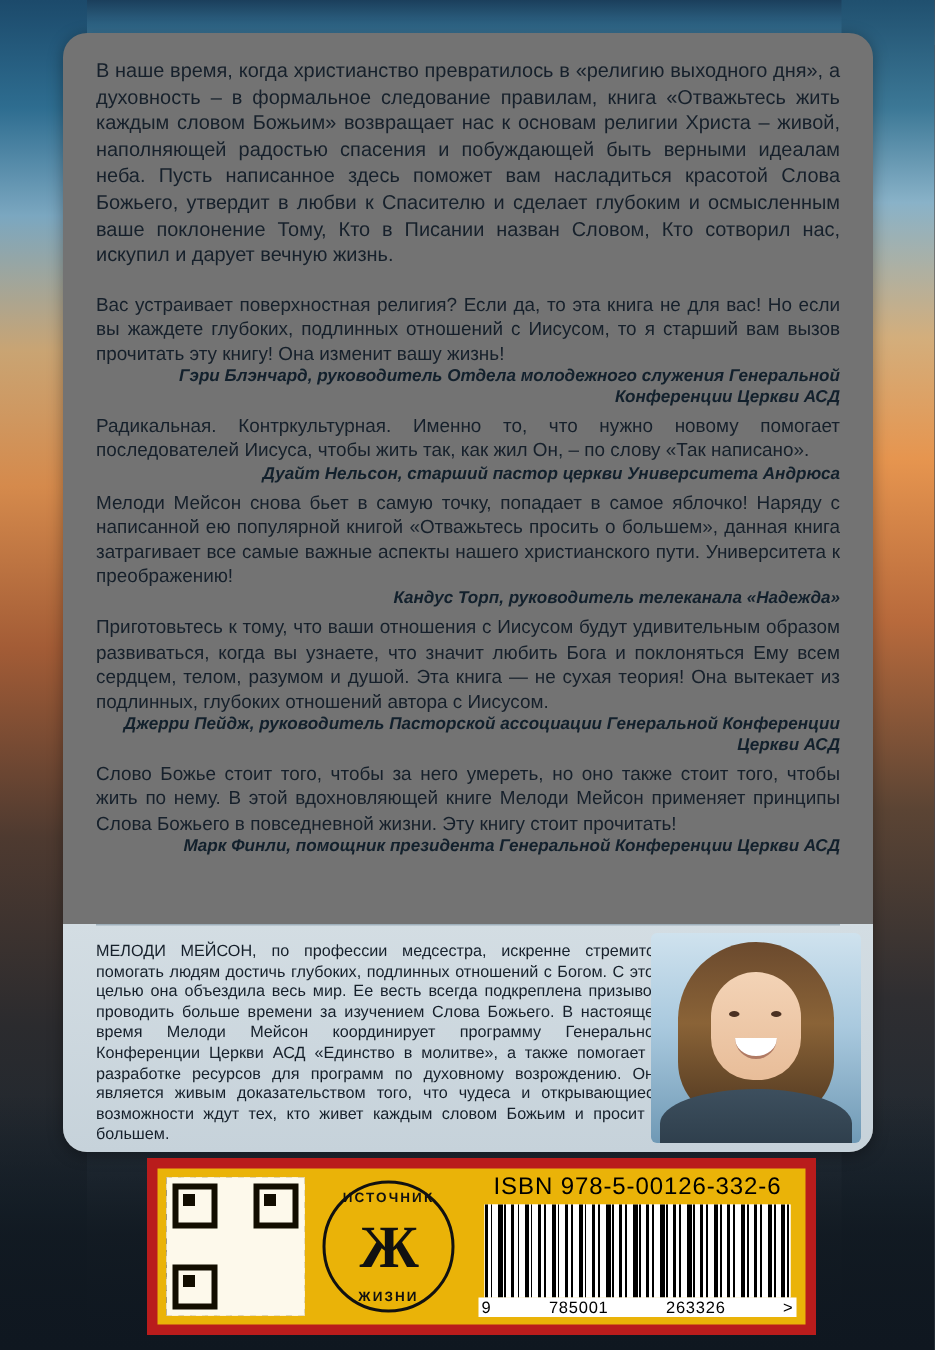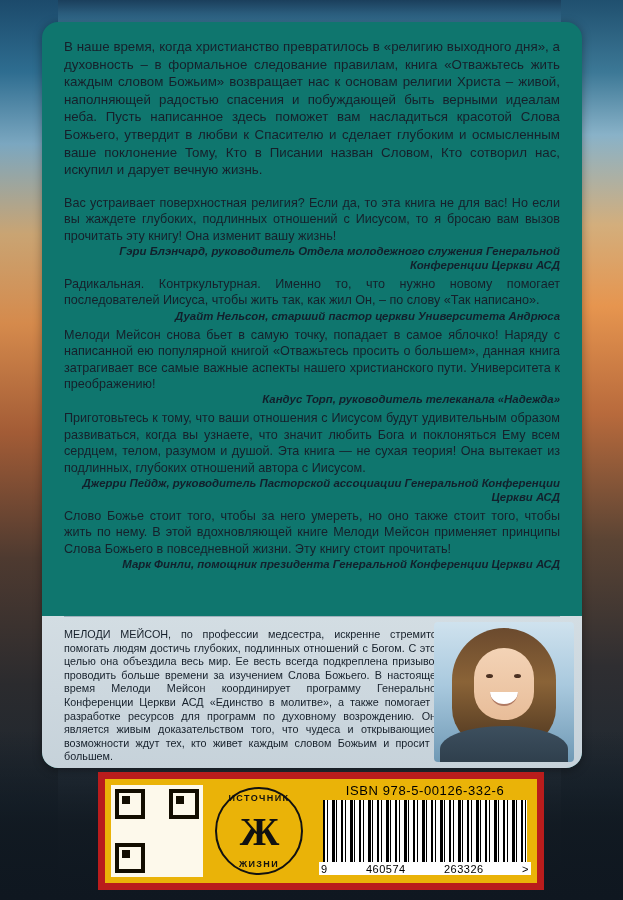--- a/index.html
+++ b/index.html
@@ -109,21 +109,21 @@
     background: linear-gradient(to bottom, rgba(18,26,34,0) 0%, rgba(16,24,32,.85) 55%, #0f1720 100%);
   }
 
   
   .panel {
     position: absolute;
     left: 42px;
     top: 22px;
     width: 540px;
     height: 746px;
-    background: #0f766e;
+    background: #737373;
     border-radius: 16px;
     box-shadow: 0 2px 10px rgba(0,0,0,.35);
   }
   .panel-inner {
     padding: 16px 22px 10px 22px;
     color: #17202a;
   }
   p {
     margin: 0 0 10px 0;
     font-size: 12.6px;
@@ -313,21 +313,21 @@
   .logo-bottom-text { bottom: 6px; }
 
   .isbn-area {
     position: absolute;
     right: 6px;
     top: 4px;
     width: 212px;
   }
   .isbn-text {
     font-family: "Liberation Sans", sans-serif;
-    font-size: 13px;
+    font-size: 16px;
     letter-spacing: .6px;
     color: #000;
     text-align: center;
     margin-bottom: 2px;
   }
   .barcode {
     position: relative;
     height: 62px;
     margin: 0 4px;
     background-color: #fff;
@@ -361,21 +361,21 @@
     <div class="bg-right-strip"></div>
     <div class="bg-bottom-dark"></div>
   </div>
 
   <div class="panel">
     <div class="panel-inner">
 
       <p class="lead">В наше время, когда христианство превратилось в «религию выходного дня», а духовность – в формальное следование правилам, книга «Отважьтесь жить каждым словом Божьим» возвращает нас к основам религии Христа – живой, наполняющей радостью спасения и побуждающей быть верными идеалам неба. Пусть написанное здесь поможет вам насладиться красотой Слова Божьего, утвердит в любви к Спасителю и сделает глубоким и осмысленным ваше поклонение Тому, Кто в Писании назван Словом, Кто сотворил нас, искупил и дарует вечную жизнь.</p>
 
       <div class="block">
-        <p>Вас устраивает поверхностная религия? Если да, то эта книга не для вас! Но если вы жаждете глубоких, подлинных отношений с Иисусом, то я бросаю вам вызов прочитать эту книгу! Она изменит вашу жизнь!</p>
+        <p>Вас устраивает поверхностная религия? Если да, то эта книга не для вас! Но если вы жаждете глубоких, подлинных отношений с Иисусом, то я старший вам вызов прочитать эту книгу! Она изменит вашу жизнь!</p>
         <p class="attrib">Гэри Блэнчард, руководитель Отдела молодежного служения Генеральной Конференции Церкви АСД</p>
       </div>
 
       <div class="block">
         <p>Радикальная. Контркультурная. Именно то, что нужно новому помогает последователей Иисуса, чтобы жить так, как жил Он, – по слову «Так написано».</p>
         <p class="attrib">Дуайт Нельсон, старший пастор церкви Университета Андрюса</p>
       </div>
 
       <div class="block">
         <p>Мелоди Мейсон снова бьет в самую точку, попадает в самое яблочко! Наряду с написанной ею популярной книгой «Отважьтесь просить о большем», данная книга затрагивает все самые важные аспекты нашего христианского пути. Университета к преображению!</p>
@@ -427,21 +427,21 @@
       <div class="logo-top-text">ИСТОЧНИК</div>
       <div class="logo-letter">Ж</div>
       <div class="logo-bottom-text">ЖИЗНИ</div>
     </div>
 
     <div class="isbn-area">
       <div class="isbn-text">ISBN  978-5-00126-332-6</div>
       <div class="barcode"></div>
       <div class="barcode-digits">
         <span>9</span>
-        <span>460574</span>
+        <span>785001</span>
         <span>263326</span>
         <span>&gt;</span>
       </div>
     </div>
 
   </div>
 
 </div>
 
 </body></html>

